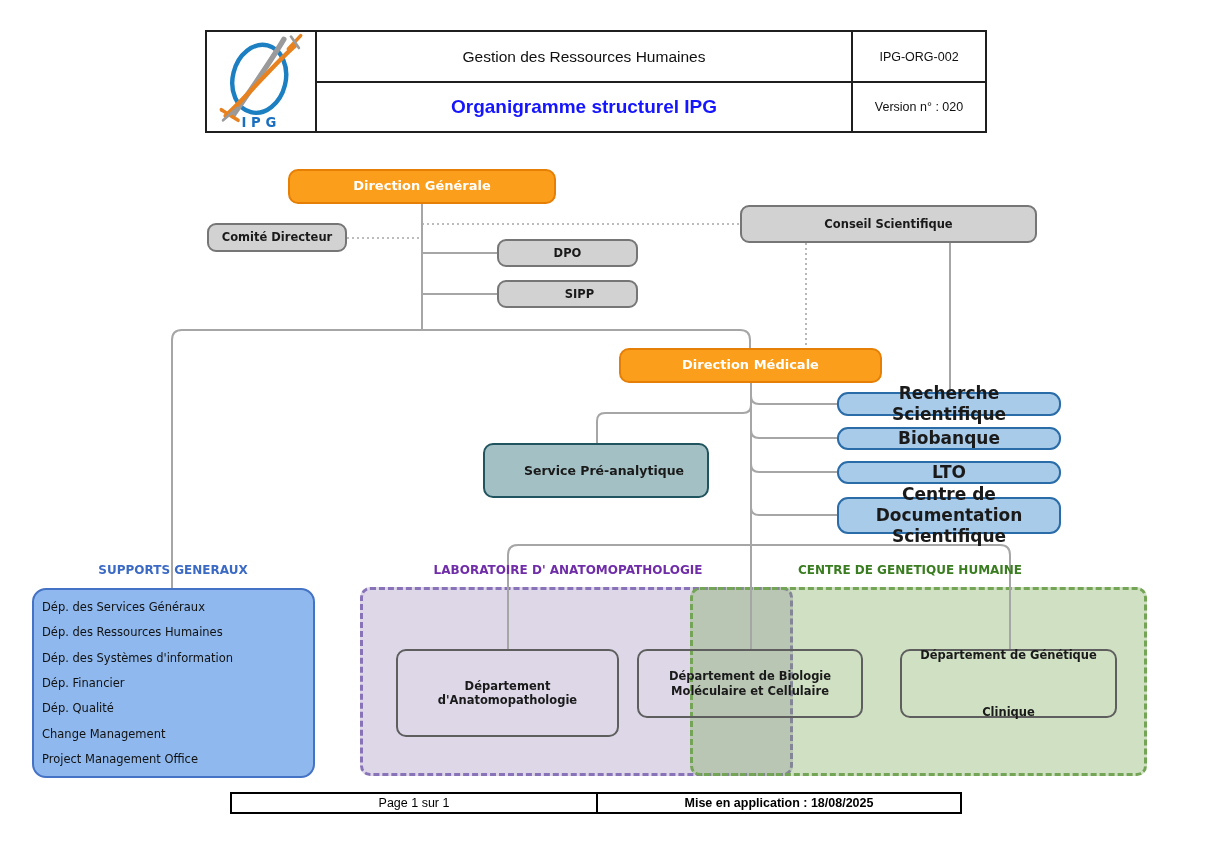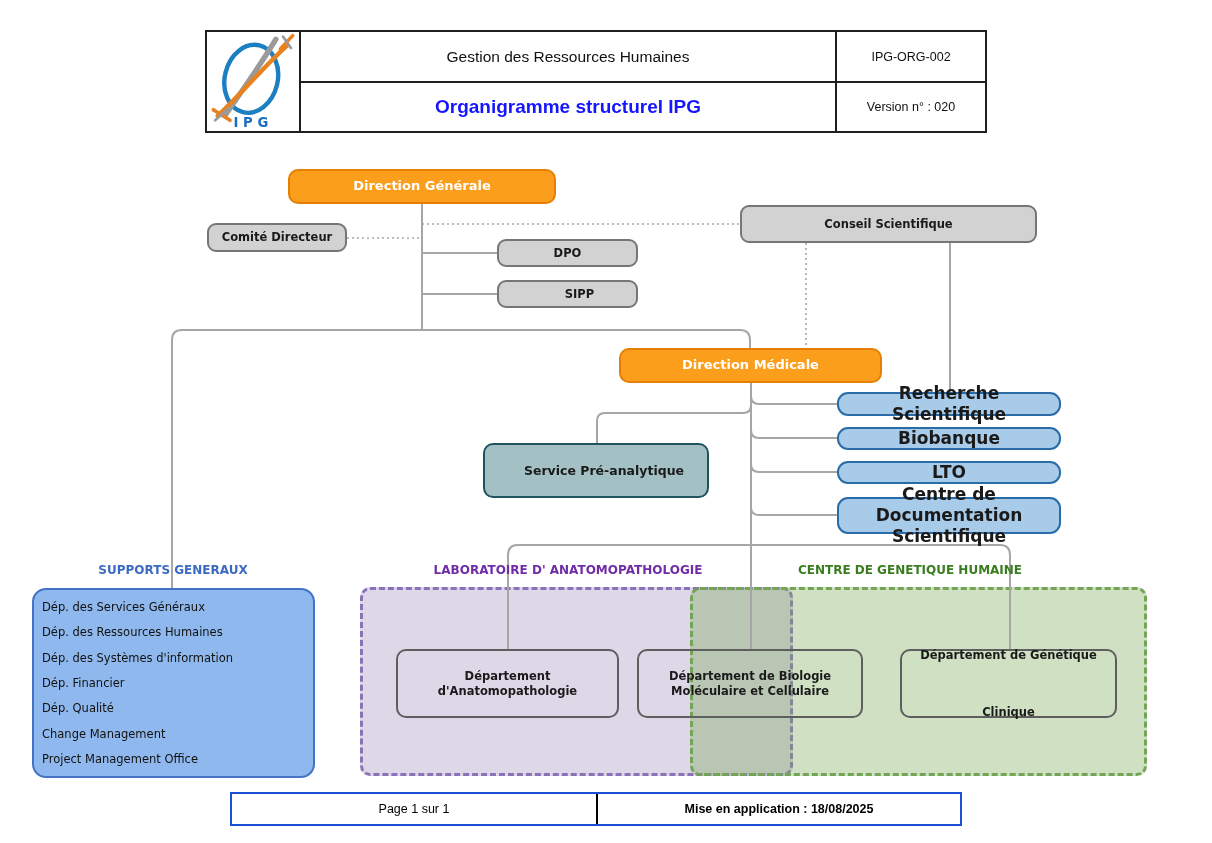--- a/index.html
+++ b/index.html
@@ -2,21 +2,21 @@
 <html><head>
 <meta charset="utf-8">
 <style>
   html,body{margin:0;padding:0;background:#fff;}
   .canvas{position:relative;width:1212px;height:843px;background:#ffffff;overflow:hidden;
           font-family:"DejaVu Sans",sans-serif;}
 
   
   #hdr{position:absolute;left:205px;top:30px;width:782px;height:103px;border:2px solid #1f1f1f;
        display:flex;box-sizing:border-box;background:#fff;z-index:4;}
-  #hdr-logo{width:94px;border-right:2px solid #1f1f1f;box-sizing:border-box;display:flex;
+  #hdr-logo{width:110px;border-right:2px solid #1f1f1f;box-sizing:border-box;display:flex;
        align-items:center;justify-content:center;}
   #hdr-mid{width:534px;display:flex;flex-direction:column;box-sizing:border-box;}
   #hdr-right{flex:1;border-left:2px solid #1f1f1f;display:flex;flex-direction:column;box-sizing:border-box;}
   .hdr-r1{height:51px;border-bottom:2px solid #1f1f1f;display:flex;align-items:center;
        justify-content:center;box-sizing:border-box;}
   .hdr-r2{flex:1;display:flex;align-items:center;justify-content:center;}
   #doc-title{font-family:"Liberation Sans",sans-serif;font-size:15.5px;color:#111;}
   #doc-code{font-family:"Liberation Sans",sans-serif;font-size:12.5px;color:#111;}
   #page-title{font-family:"Liberation Sans",sans-serif;font-size:19px;font-weight:bold;color:#1515ff;}
   #doc-version{font-family:"Liberation Sans",sans-serif;font-size:12.5px;color:#111;}
@@ -46,39 +46,39 @@
   #n-comite{left:207px;top:223px;width:140px;height:29px;}
   #n-dpo{left:497px;top:239px;width:141px;height:28px;}
   #n-sipp{left:497px;top:280px;width:141px;height:28px;padding-left:24px;}
   #n-conseil{left:740px;top:205px;width:297px;height:38px;}
   #n-dm{left:619px;top:348px;width:263px;height:35px;}
   #n-service{left:483px;top:443px;width:226px;height:55px;padding-left:16px;}
   #n-recherche{left:837px;top:392px;width:224px;height:24px;}
   #n-biobanque{left:837px;top:427px;width:224px;height:23px;}
   #n-lto{left:837px;top:461px;width:224px;height:23px;}
   #n-cds{left:837px;top:497px;width:224px;height:37px;}
-  #n-dept-anat{left:396px;top:649px;width:223px;height:69px;}
+  #n-dept-anat{left:396px;top:649px;width:223px;height:88px;}
   #n-dept-bio{left:637px;top:649px;width:226px;height:69px;}
   #n-dept-gen{left:900px;top:649px;width:217px;height:69px;gap:42px;}
 
   
   .gheading{position:absolute;top:563px;font-size:12px;font-weight:bold;text-align:center;z-index:3;}
   #h-supports{left:53px;width:240px;color:#3b6ac4;}
   #h-labo{left:390px;width:356px;color:#6f2da8;}
   #h-genetique{left:760px;width:300px;color:#3a7d21;}
 
   
   #g-supports{position:absolute;left:32px;top:588px;width:283px;height:190px;box-sizing:border-box;
        background:#8fb9ee;border:2.5px solid #4472c4;border-radius:14px;z-index:3;
        display:flex;flex-direction:column;justify-content:center;padding:4px 0;}
   .sup-item{height:27px;display:flex;align-items:center;padding-left:8px;
        font-size:11.5px;font-weight:normal;color:#111;}
 
   
-  #ftr{position:absolute;left:230px;top:792px;width:732px;height:34px;border:2px solid #1d4ed8;
+  #ftr{position:absolute;left:230px;top:792px;width:732px;height:22px;border:2px solid #000000;
        box-sizing:border-box;display:flex;z-index:4;background:#fff;
        font-family:"Liberation Sans",sans-serif;font-size:12.5px;color:#000;text-align:center;}
   #ftr-page{width:366px;border-right:2px solid #000;box-sizing:border-box;display:flex;
        align-items:center;justify-content:center;}
   #ftr-app{flex:1;display:flex;align-items:center;justify-content:center;font-weight:bold;}
 </style>
 </head>
 <body>
 
 <div class="canvas">

